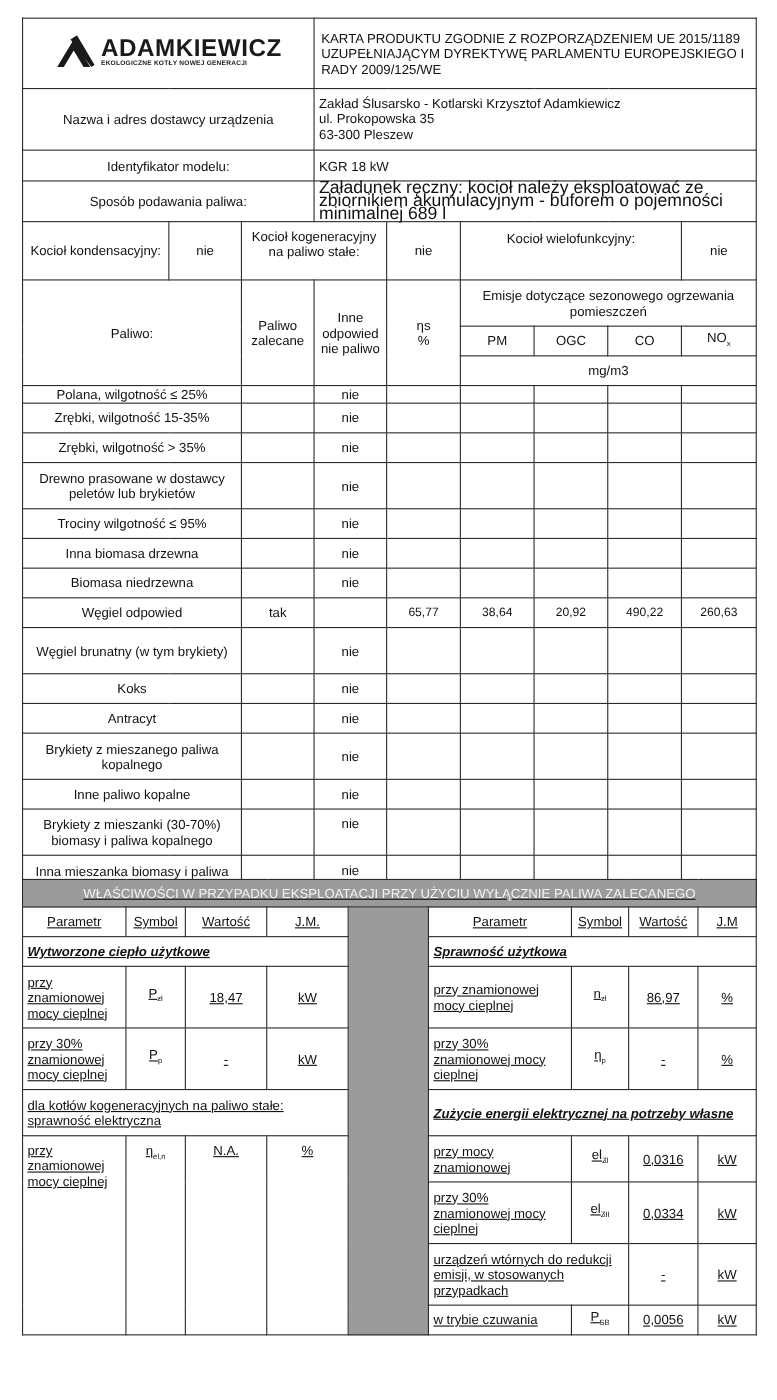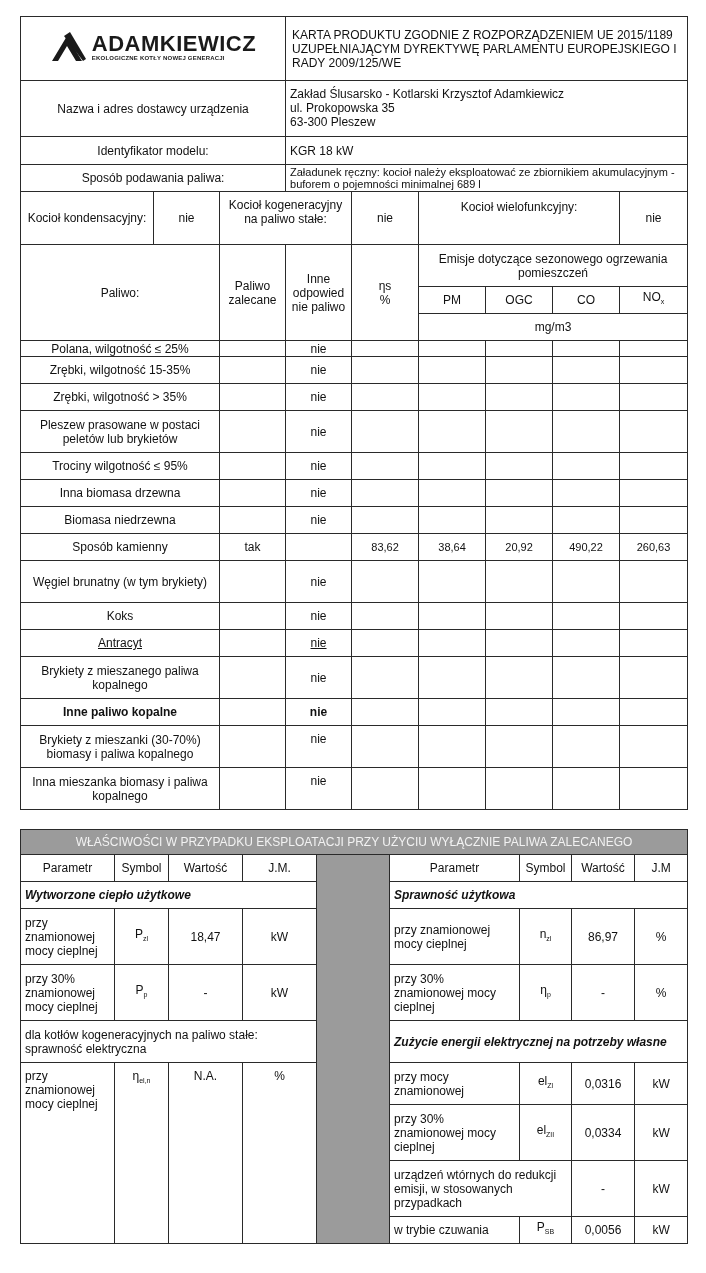--- a/index.html
+++ b/index.html
@@ -3,21 +3,21 @@
 <meta charset="utf-8">
 <style>
   html, body { margin:0; padding:0; background:#ffffff; }
   body { width:706px; height:1273px; position:relative; font-family:"Liberation Sans", sans-serif; color:#111; }
   table { border-collapse:collapse; table-layout:fixed; position:absolute; }
   td { border:1.5px solid #2a2a2a; padding:0 4px; font-size:12px; line-height:14px; vertical-align:middle; }
   .c { text-align:center; }
   .l { text-align:left; }
   .narrow { font-family:"Liberation Sans Narrow","Liberation Sans", sans-serif; }
   #t1 { left:20px; top:16px; width:667px;border-radius:24px; }
-  #t2 { left:20px; top:829px; width:667px; }
+  #t2 { left:20px; top:799px; width:667px;text-decoration:underline; }
   .logo-cell { text-align:center; }
   .logo { display:inline-flex; align-items:center; gap:4px; }
   .logo-text { display:flex; flex-direction:column; align-items:flex-start; }
   .logo-name { font-weight:bold; font-size:22px; letter-spacing:0.5px; line-height:22px; color:#1a1a1a; }
   .logo-sub { font-size:6px; font-weight:bold; letter-spacing:0.2px; color:#1a1a1a; line-height:7px; }
   .title { font-size:12px; line-height:14px; text-align:left; padding:4px 6px; }
   .small { font-size:11px; line-height:13px; }
   .grey-head { background:#9b9b9b; color:#f2f2f2; text-align:center; font-size:12px; height:24px; }
   .grey-col { background:#9b9b9b; }
   .bi { font-weight:bold; font-style:italic; }
@@ -62,21 +62,21 @@
       <div>ul. Prokopowska 35</div>
       <div>63-300 Pleszew</div>
     </td>
   </tr>
   <tr style="height:28px">
     <td colspan="3" class="c">Identyfikator modelu:</td>
     <td colspan="6" class="l">KGR 18 kW</td>
   </tr>
   <tr style="height:27px">
     <td colspan="3" class="c">Sposób podawania paliwa:</td>
-    <td colspan="6" class="l small" style="font-size:11px;line-height:12px">Załadunek ręczny: kocioł należy eksploatować ze zbiornikiem akumulacyjnym - buforem o pojemności minimalnej 689 l</td>
+    <td colspan="6" class="l small" style="font-size:16px;line-height:12px">Załadunek ręczny: kocioł należy eksploatować ze zbiornikiem akumulacyjnym - buforem o pojemności minimalnej 689 l</td>
   </tr>
   <tr style="height:53px">
     <td class="c narrow">Kocioł kondensacyjny:</td>
     <td class="c">nie</td>
     <td colspan="2" class="c narrow" style="vertical-align:top;padding-top:6px">Kocioł kogeneracyjny na paliwo stałe:</td>
     <td class="c">nie</td>
     <td colspan="3" class="c narrow" style="vertical-align:top;padding-top:8px">Kocioł wielofunkcyjny:</td>
     <td class="c">nie</td>
   </tr>
   <tr style="height:42px">
@@ -124,21 +124,21 @@
         <td colspan="2" class="c narrow">Zrębki, wilgotność &gt; 35%</td>
         <td class="c narrow"></td>
         <td class="c narrow">nie</td>
         <td class="c narrow" style="font-size: 11px;"></td>
         <td class="c narrow" style="font-size: 11px;"></td>
         <td class="c narrow" style="font-size: 11px;"></td>
         <td class="c narrow" style="font-size: 11px;"></td>
         <td class="c narrow" style="font-size: 11px;"></td>
       </tr>
       <tr style="height: 42px;">
-        <td colspan="2" class="c narrow">Pleszew prasowane w postaci peletów lub brykietów</td>
+        <td colspan="2" class="c narrow">Drewno prasowane w dostawcy peletów lub brykietów</td>
         <td class="c narrow"></td>
         <td class="c narrow">nie</td>
         <td class="c narrow" style="font-size: 11px;"></td>
         <td class="c narrow" style="font-size: 11px;"></td>
         <td class="c narrow" style="font-size: 11px;"></td>
         <td class="c narrow" style="font-size: 11px;"></td>
         <td class="c narrow" style="font-size: 11px;"></td>
       </tr>
       <tr style="height: 27px;">
         <td colspan="2" class="c narrow">Trociny wilgotność ≤ 95%</td>
@@ -164,24 +164,24 @@
         <td colspan="2" class="c narrow">Biomasa niedrzewna</td>
         <td class="c narrow"></td>
         <td class="c narrow">nie</td>
         <td class="c narrow" style="font-size: 11px;"></td>
         <td class="c narrow" style="font-size: 11px;"></td>
         <td class="c narrow" style="font-size: 11px;"></td>
         <td class="c narrow" style="font-size: 11px;"></td>
         <td class="c narrow" style="font-size: 11px;"></td>
       </tr>
       <tr style="height: 27px;">
-        <td colspan="2" class="c narrow">Sposób kamienny</td>
+        <td colspan="2" class="c narrow">Węgiel odpowied</td>
         <td class="c narrow">tak</td>
         <td class="c narrow"></td>
-        <td class="c narrow" style="font-size: 11px;">83,62</td>
+        <td class="c narrow" style="font-size: 11px;">65,77</td>
         <td class="c narrow" style="font-size: 11px;">38,64</td>
         <td class="c narrow" style="font-size: 11px;">20,92</td>
         <td class="c narrow" style="font-size: 11px;">490,22</td>
         <td class="c narrow" style="font-size: 11px;">260,63</td>
       </tr>
       <tr style="height: 42px;">
         <td colspan="2" class="c narrow">Węgiel brunatny (w tym brykiety)</td>
         <td class="c narrow"></td>
         <td class="c narrow">nie</td>
         <td class="c narrow" style="font-size: 11px;"></td>
@@ -193,41 +193,41 @@
       <tr style="height: 27px;">
         <td colspan="2" class="c narrow">Koks</td>
         <td class="c narrow"></td>
         <td class="c narrow">nie</td>
         <td class="c narrow" style="font-size: 11px;"></td>
         <td class="c narrow" style="font-size: 11px;"></td>
         <td class="c narrow" style="font-size: 11px;"></td>
         <td class="c narrow" style="font-size: 11px;"></td>
         <td class="c narrow" style="font-size: 11px;"></td>
       </tr>
-      <tr style="height: 27px; text-decoration: underline;">
+      <tr style="height: 27px;">
         <td colspan="2" class="c narrow">Antracyt</td>
         <td class="c narrow"></td>
         <td class="c narrow">nie</td>
         <td class="c narrow" style="font-size: 11px;"></td>
         <td class="c narrow" style="font-size: 11px;"></td>
         <td class="c narrow" style="font-size: 11px;"></td>
         <td class="c narrow" style="font-size: 11px;"></td>
         <td class="c narrow" style="font-size: 11px;"></td>
       </tr>
       <tr style="height: 42px;">
         <td colspan="2" class="c narrow">Brykiety z mieszanego paliwa kopalnego</td>
         <td class="c narrow"></td>
         <td class="c narrow">nie</td>
         <td class="c narrow" style="font-size: 11px;"></td>
         <td class="c narrow" style="font-size: 11px;"></td>
         <td class="c narrow" style="font-size: 11px;"></td>
         <td class="c narrow" style="font-size: 11px;"></td>
         <td class="c narrow" style="font-size: 11px;"></td>
       </tr>
-      <tr style="height: 27px; font-weight: bold;">
+      <tr style="height: 27px;">
         <td colspan="2" class="c narrow">Inne paliwo kopalne</td>
         <td class="c narrow"></td>
         <td class="c narrow">nie</td>
         <td class="c narrow" style="font-size: 11px;"></td>
         <td class="c narrow" style="font-size: 11px;"></td>
         <td class="c narrow" style="font-size: 11px;"></td>
         <td class="c narrow" style="font-size: 11px;"></td>
         <td class="c narrow" style="font-size: 11px;"></td>
       </tr>
       <tr style="height: 42px;">

